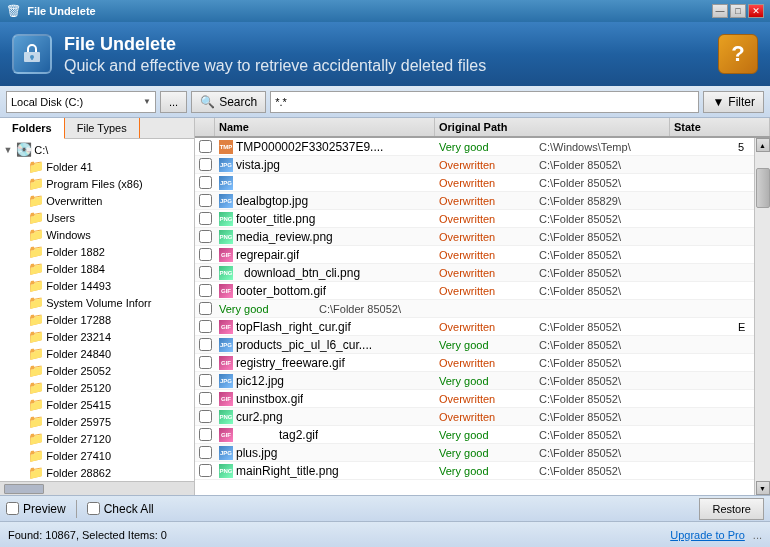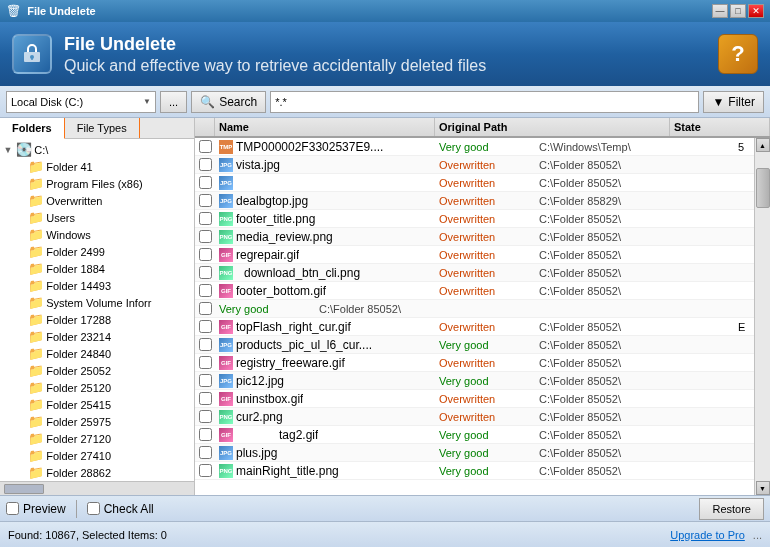--- a/index.html
+++ b/index.html
@@ -336,21 +336,21 @@
           <span class="tree-label">Users</span>
         </div>
         <div class="tree-item" style="padding-left: 14px;">
           <span class="tree-toggle"> </span>
           <span style="font-size:13px;margin:0 2px;">📁</span>
           <span class="tree-label">Windows</span>
         </div>
         <div class="tree-item" style="padding-left: 14px;">
           <span class="tree-toggle"> </span>
           <span style="font-size:13px;margin:0 2px;">📁</span>
-          <span class="tree-label">Folder 2499</span>
+          <span class="tree-label">Folder 1882</span>
         </div>
         <div class="tree-item" style="padding-left: 14px;">
           <span class="tree-toggle"> </span>
           <span style="font-size:13px;margin:0 2px;">📁</span>
           <span class="tree-label">Folder 1884</span>
         </div>
         <div class="tree-item" style="padding-left: 14px;">
           <span class="tree-toggle"> </span>
           <span style="font-size:13px;margin:0 2px;">📁</span>
           <span class="tree-label">Folder 14493</span>

